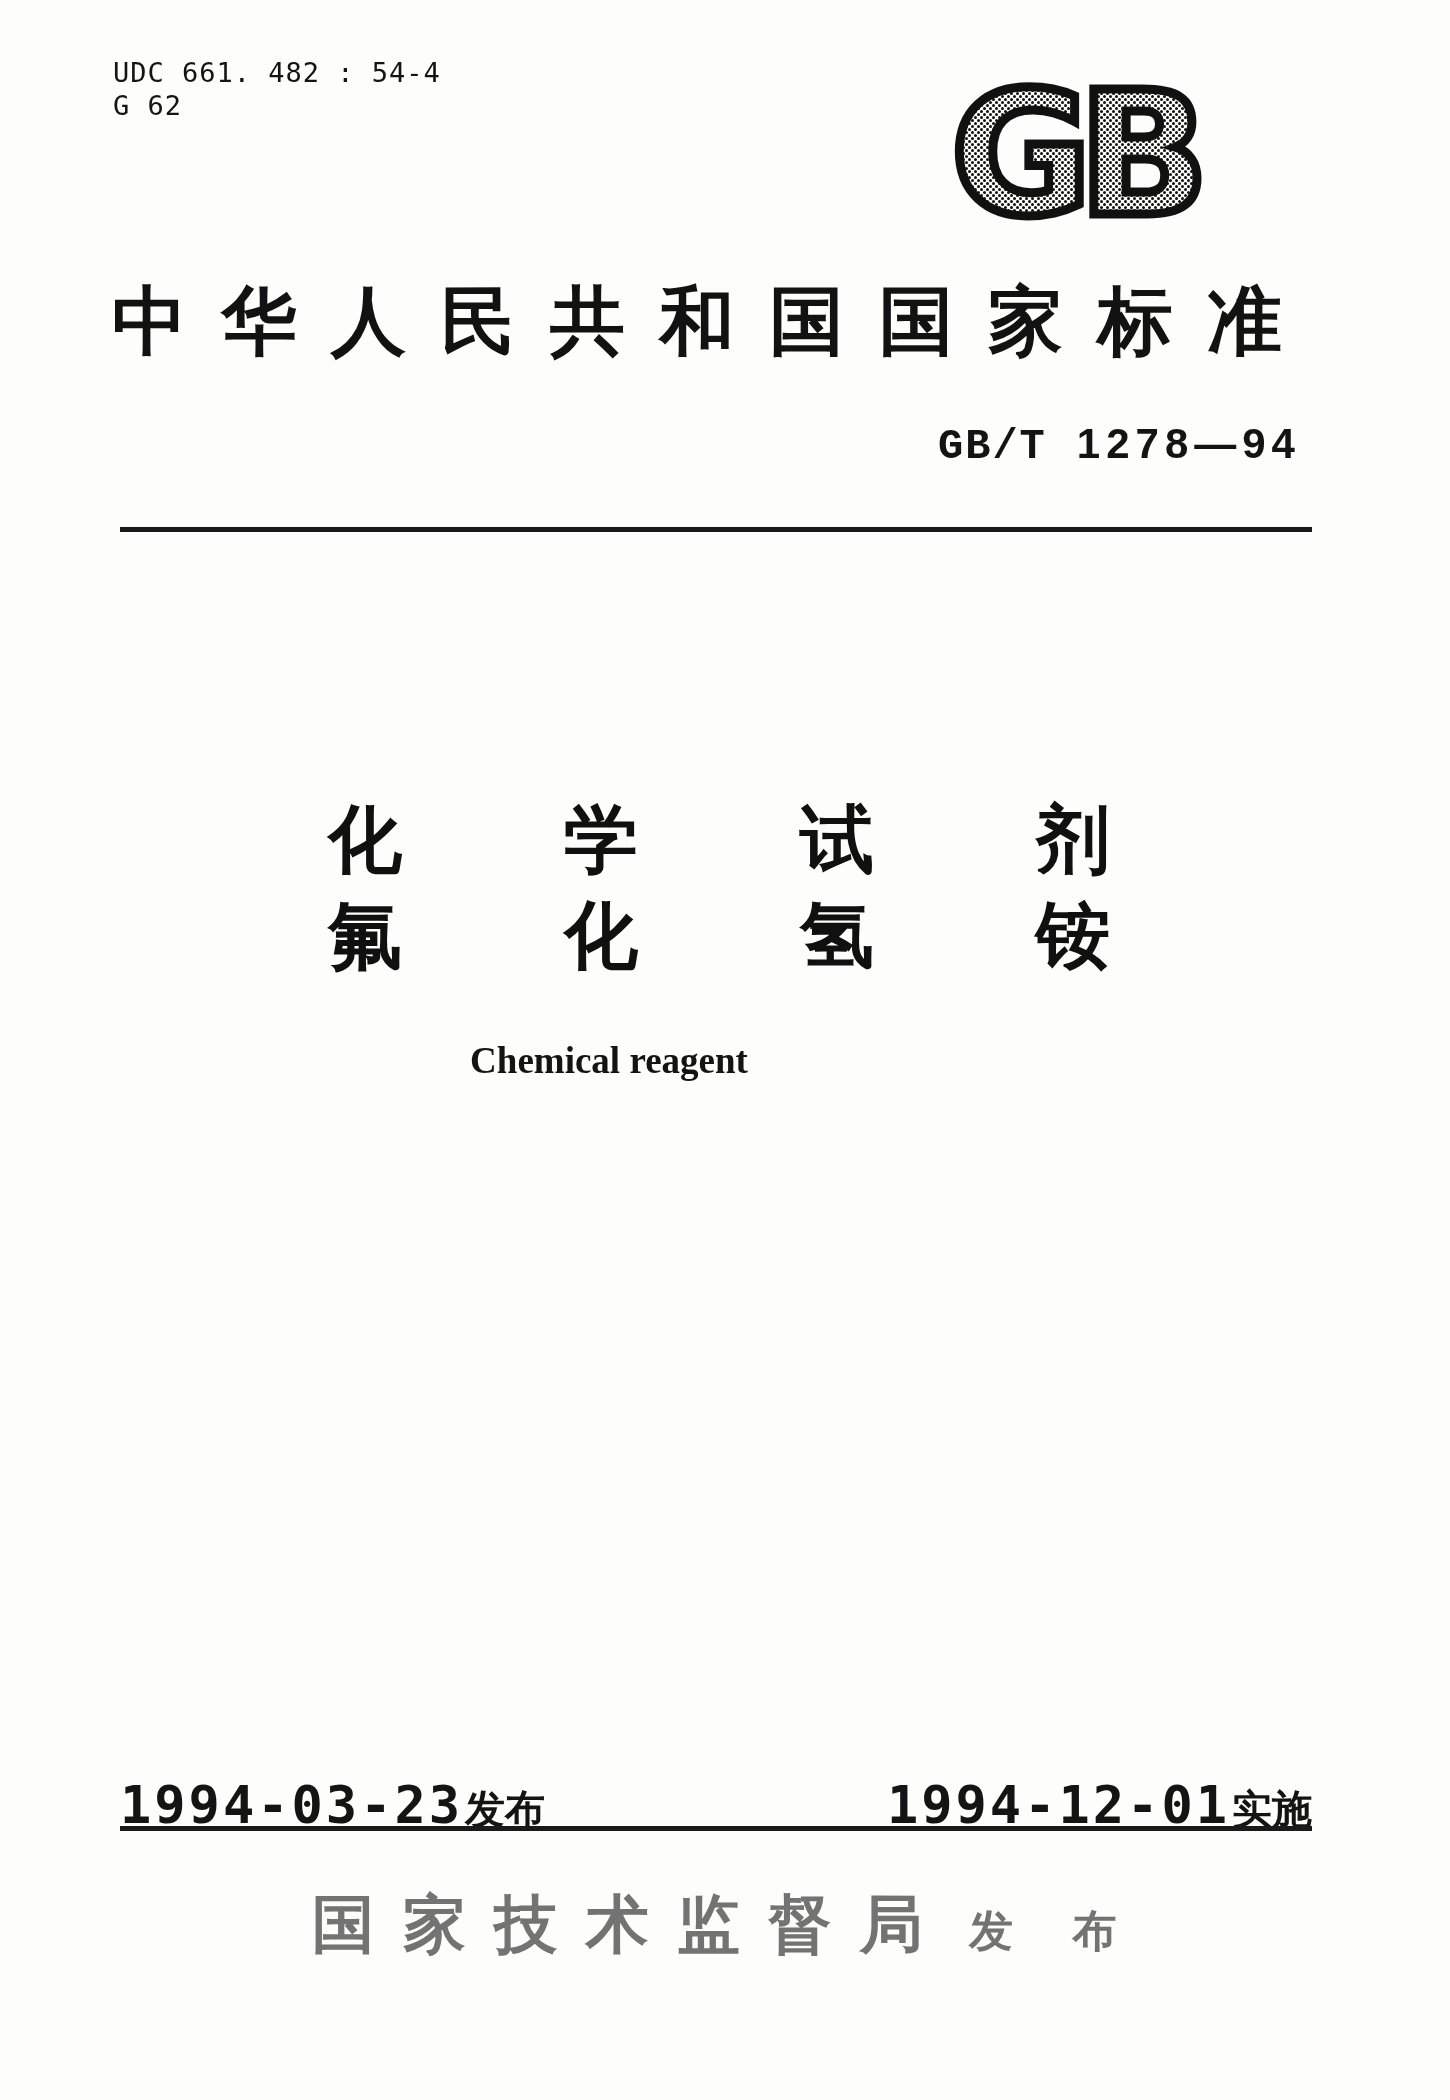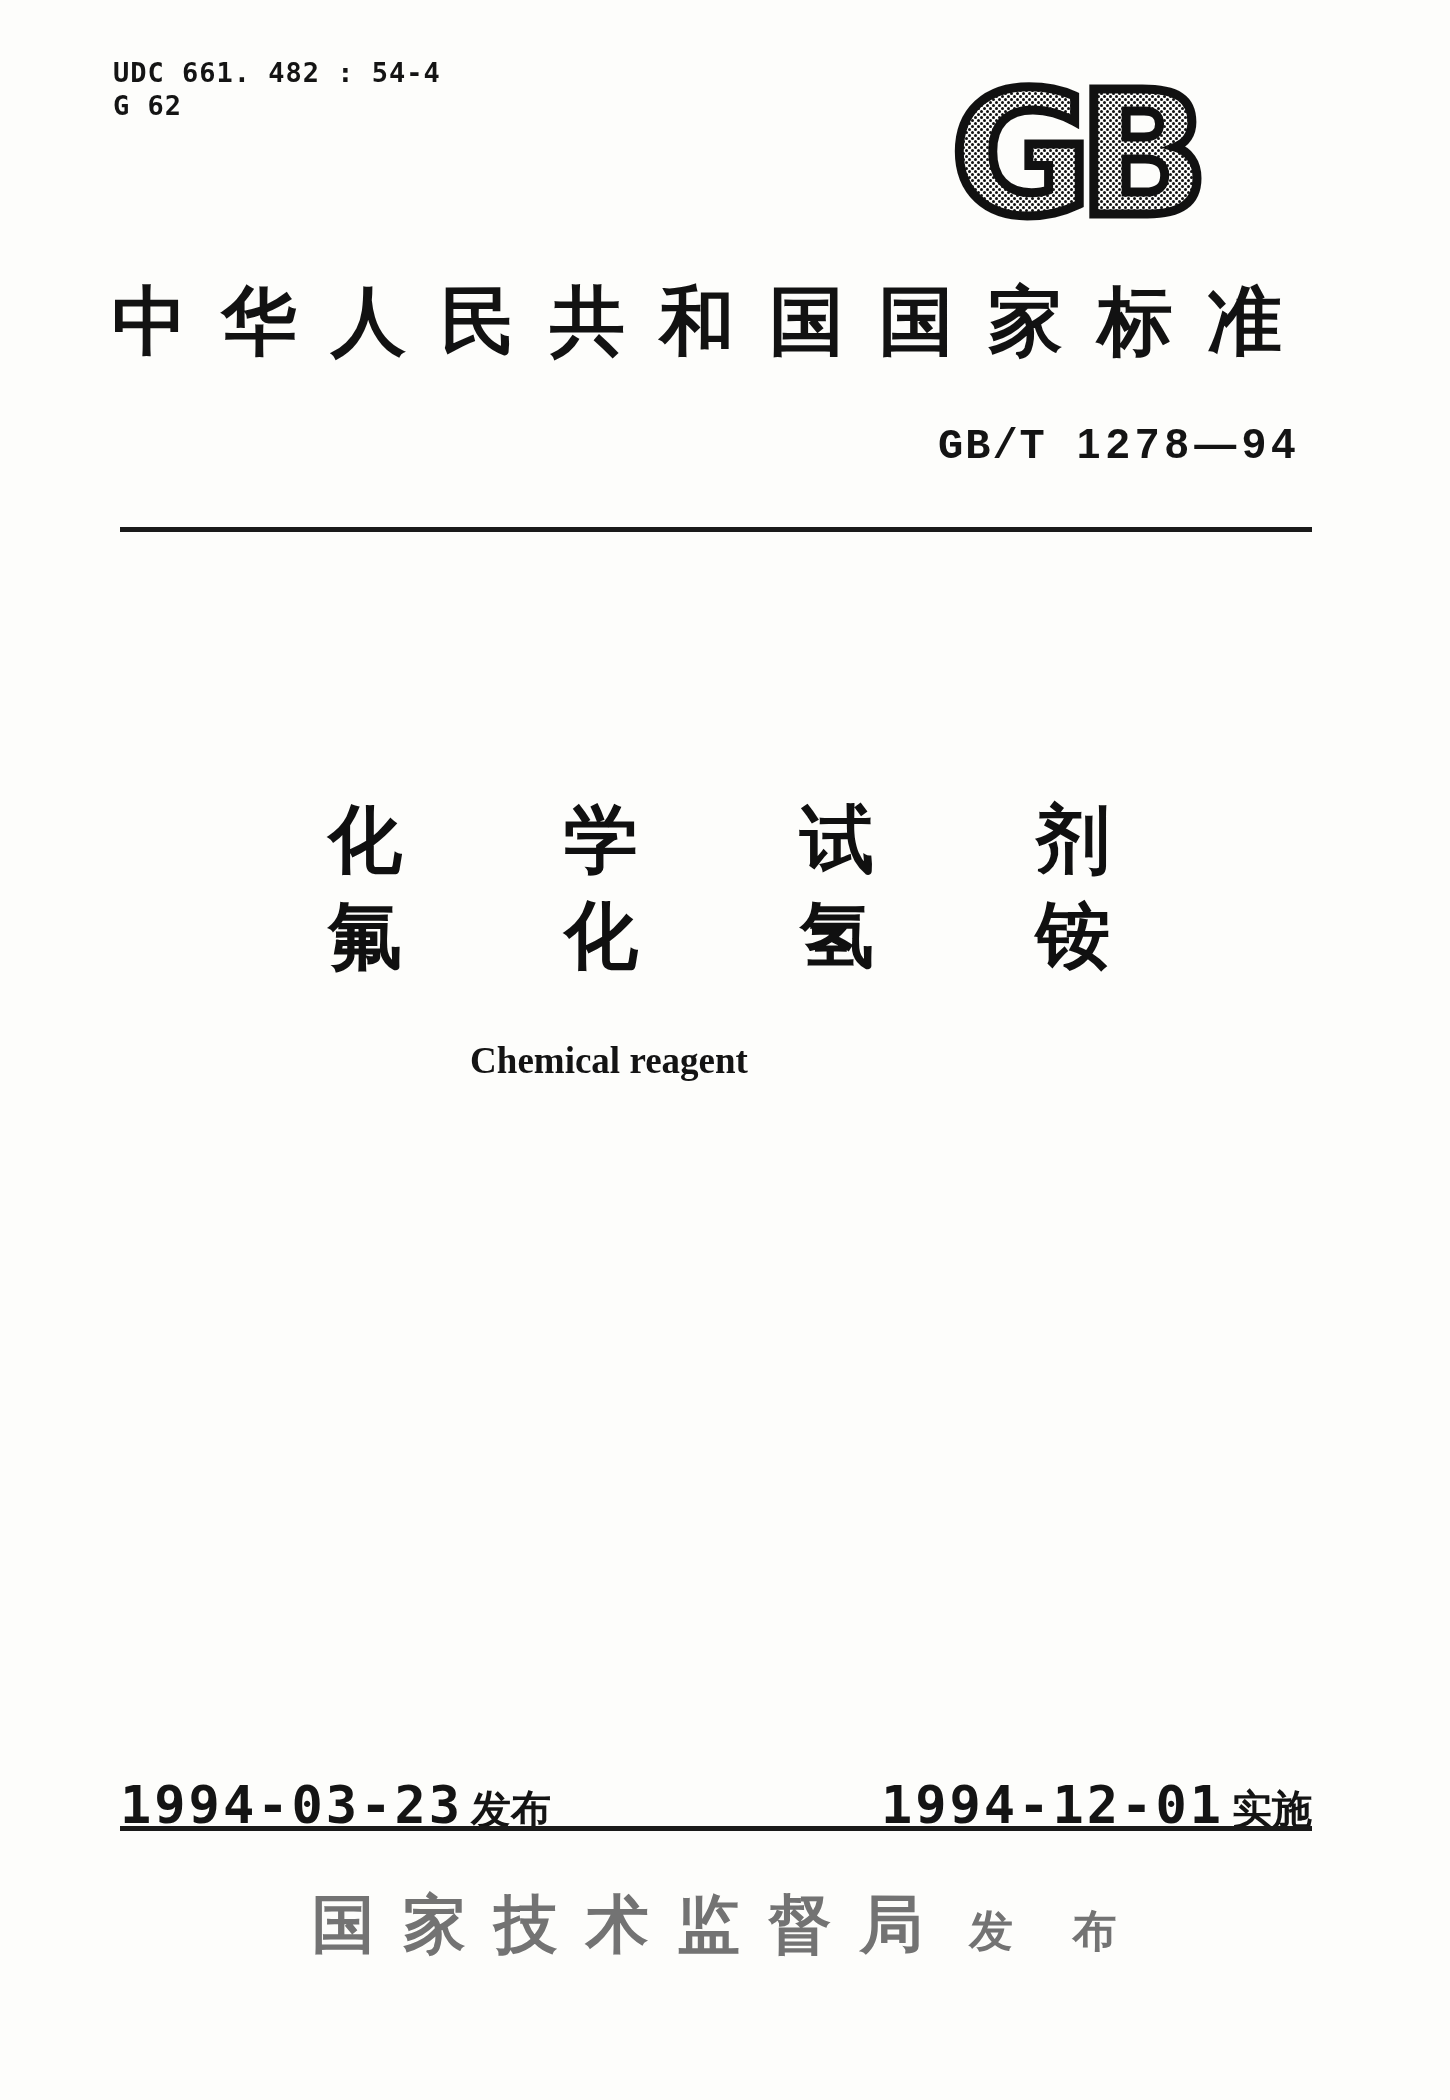--- a/index.html
+++ b/index.html
@@ -13,21 +13,21 @@
     overflow: hidden;
     font-family: "Liberation Serif", "DejaVu Serif", serif;
   }
 
   
   .udc-block {
     position: absolute;
     left: 113px;
     top: 56px;
     font-family: "DejaVu Sans Mono", monospace;
-    font-weight: bold;
+    font-weight: normal;
     font-size: 27px;
     line-height: 33px;
     letter-spacing: 1px;
     color: #141414;
   }
 
   
   .gb-logo {
     position: absolute;
     left: 944px;
@@ -128,21 +128,21 @@
     font-family: "DejaVu Sans Mono", monospace;
     font-weight: bold;
     font-size: 52px;
     letter-spacing: 3px;
     color: #141414;
   }
   .date-group .date-label {
     font-family: Liberation Serif, serif;
     font-weight: bold;
     font-size: 40px;
-    margin-left: 8px;
+    margin-left: 2px;
     color: #141414;
   }
 
   
   .publisher-row {
     position: absolute;
     left: 0;
     top: 1882px;
     width: 1450px;
     text-align: center;

